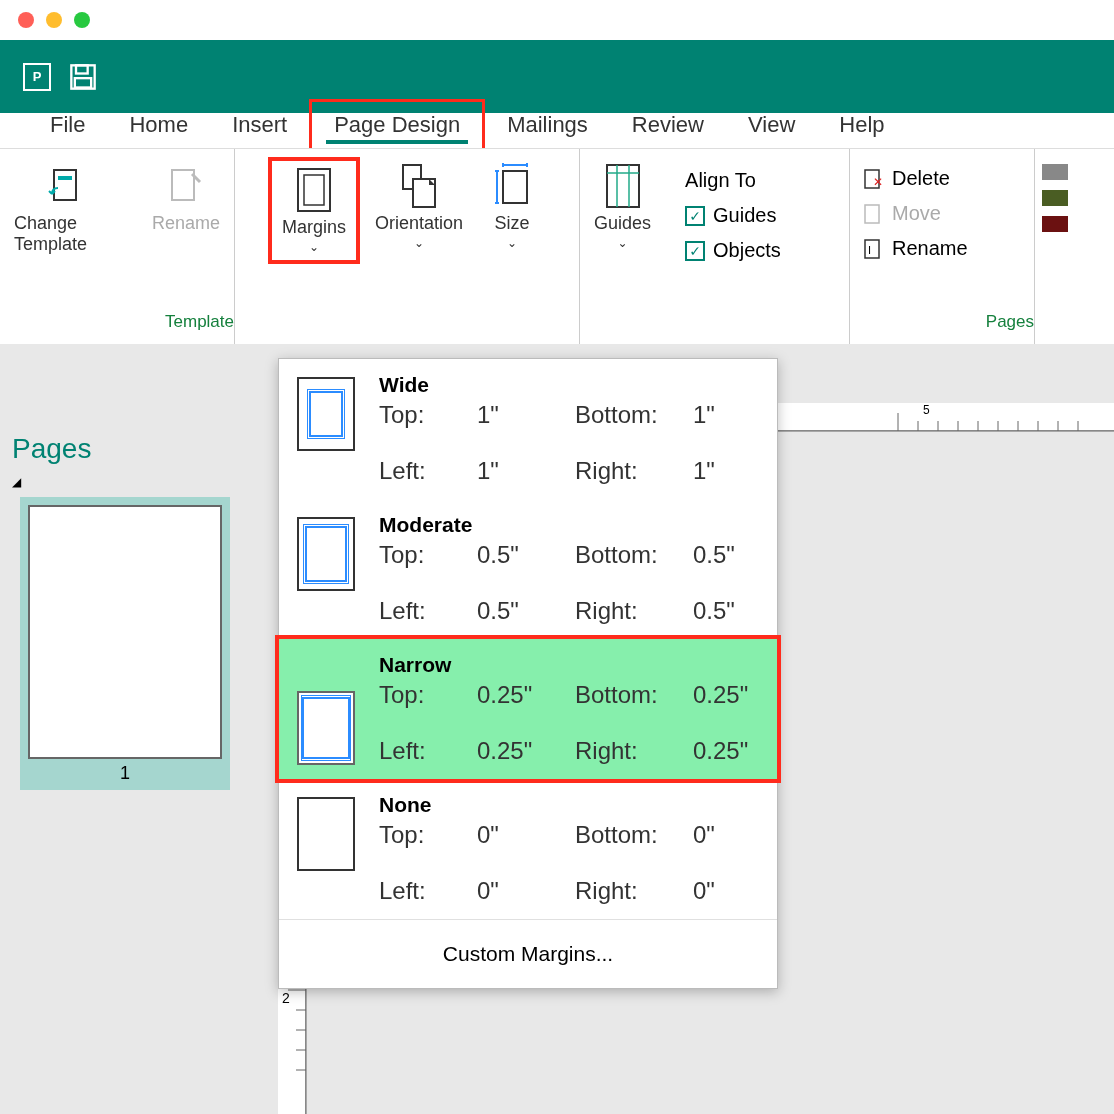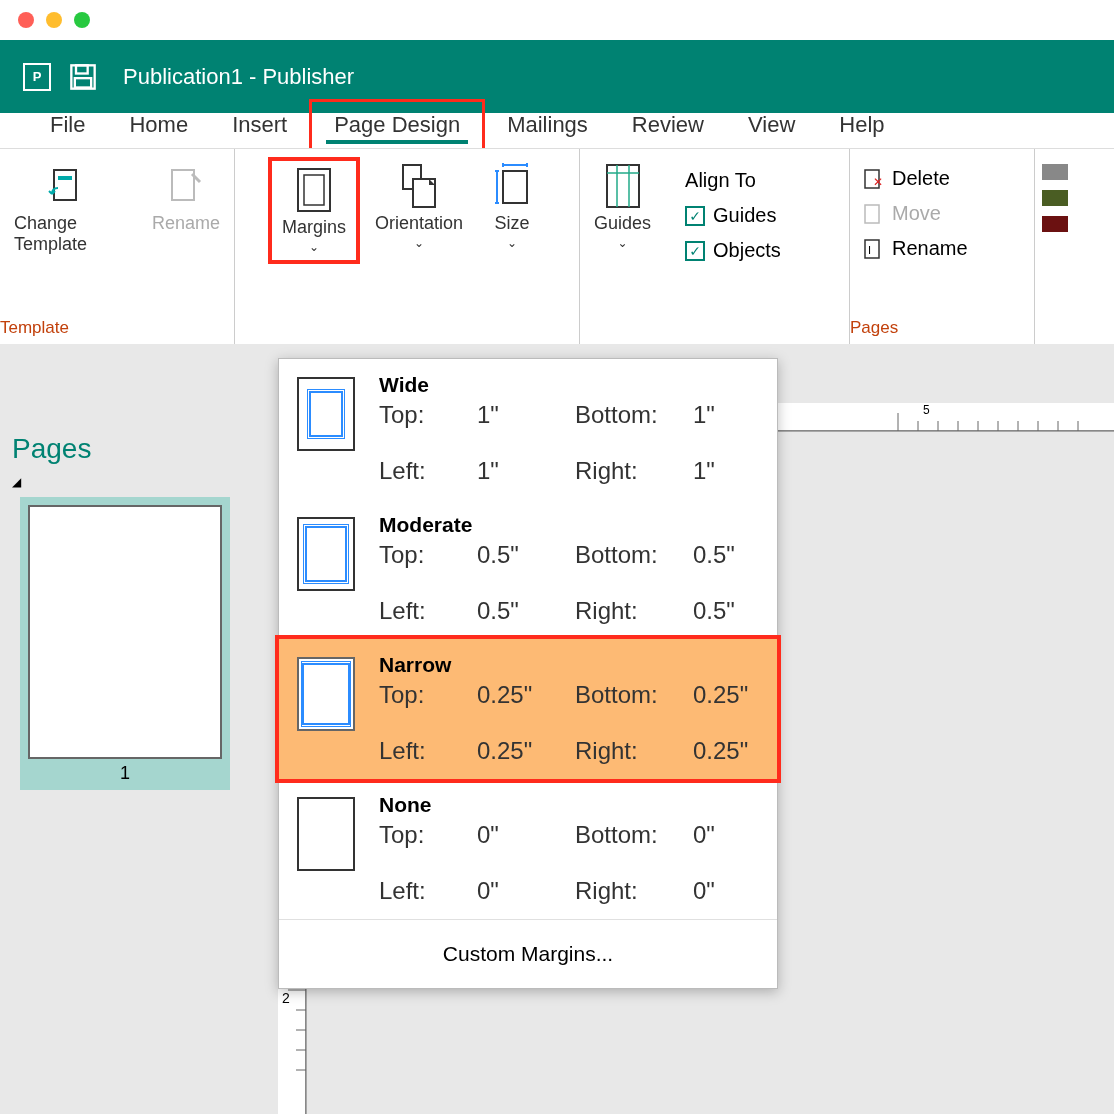--- a/index.html
+++ b/index.html
@@ -20,21 +20,21 @@
 .tab.active { border:3px solid #ff2b1c; border-bottom:none; }
 .tab.active::after { content:""; position:absolute; left:14px; right:14px; bottom:4px; height:4px; background:#008272; }
 
 .ribbon { height:195px; background:#fff; display:flex; position:relative; }
 .group { border-right:1px solid #ccc; display:flex; flex-direction:column; align-items:center; padding:8px 0 0 0; position:relative; }
 .group-row { display:flex; gap:1px; }
 .rb-btn { display:flex; flex-direction:column; align-items:center; padding:8px 14px 0 14px; font-size:18px; color:#333; cursor:pointer; }
 .rb-btn.disabled { color:#aaa; }
 .rb-btn .ic { width:40px; height:42px; display:flex; align-items:center; justify-content:center; margin-bottom:6px;}
 .rb-btn .chev { font-size:12px; margin-top:2px; }
-.group-label { font-size:17px; color:#c2410c; position:absolute; bottom:6px; width:100%; text-align:left; }
+.group-label { font-size:17px; color:#15803d; position:absolute; bottom:12px; width:100%; text-align:right; }
 
 .group.template { width:235px; }
 .group.pagesetup { width:345px; }
 .group.layout { width:270px; }
 .group.layout .content { display:flex; width:100%; }
 .group.pages { width:185px; border-right:1px solid #ccc;}
 .small-row { display:flex; align-items:center; gap:8px; padding:6px 12px; font-size:20px; }
 .cb { width:20px; height:20px; border:2px solid #008272; display:flex; align-items:center; justify-content:center; color:#008272; font-size:14px; }
 .swatches { width:40px; padding-top:15px; display:flex; flex-direction:column; gap:10px; align-items:center;}
 .sw { width:26px; height:16px; }
@@ -47,21 +47,21 @@
 .thumb-wrap { width:210px; margin-left:20px; background:#a5d6cf; padding:8px 8px 0 8px; display:flex; flex-direction:column; align-items:center;}
 .thumb { width:194px; height:254px; background:#fff; border:2px solid #666; }
 .thumb-num { font-size:18px; padding:4px 0 6px 0; }
 .ruler-h { position:absolute; left:278px; top:403px; right:0; height:28px; background:#fff; border-bottom:1px solid #aaa; font-size:12px; }
 .ruler-h .tick5 { position:absolute; left:645px; top:0;}
 .ruler-v { position:absolute; left:278px; top:430px; width:28px; bottom:0; background:#fff; border-right:1px solid #aaa; font-size:14px; }
 .ruler-v .tick2 { position:absolute; top:560px; left:4px; }
 
 .dropdown { position:absolute; left:278px; top:358px; width:500px; background:#fff; border:1px solid #bbb; box-shadow:0 3px 12px rgba(0,0,0,0.25); z-index:50; }
 .dd-item { display:flex; padding:14px 18px; gap:24px; align-items:flex-start; cursor:pointer;}
-.dd-item.selected { background:#fdba74; }
+.dd-item.selected { background:#86efac;align-items:flex-end; }
 .dd-item.hl { border:4px solid #ff2b1c; margin:-4px; position:relative; z-index:2;}
 .dd-thumb { width:58px; height:74px; border:2px solid #333; background:#fff; position:relative; flex-shrink:0; margin-top:4px;}
 .dd-thumb .mg { position:absolute; border:2px solid #2b8cff; }
 .dd-info { flex:1; font-size:20px; }
 .dd-info .name { font-weight:bold; font-size:21px; margin-bottom:4px; }
 .dd-grid { display:grid; grid-template-columns:70px 70px 90px 60px; row-gap:2px; font-size:24px; color:#333;gap:28px;}
 .dd-custom { text-align:center; padding:22px 0; font-size:21px; border-top:1px solid #e0e0e0; cursor:pointer;}
 
 svg { overflow:visible; }
 </style>
@@ -74,21 +74,20 @@
   <div class="dot green"></div>
 </div>
 
 <div class="app-header">
   <div class="pub-icon"></div>
   <svg class="save-svg" viewBox="0 0 24 24">
       <rect x="2" y="2" width="20" height="20" fill="none" stroke="#fff" stroke-width="2"></rect>
       <rect x="6" y="2" width="10" height="7" fill="none" stroke="#fff" stroke-width="2"></rect>
       <rect x="5" y="13" width="14" height="8" fill="none" stroke="#fff" stroke-width="2"></rect>
     </svg>
-  <div class="app-title">Publication1  -  Publisher</div>
 </div>
 
 <div class="tabs">
   <div class="tab">File</div>
   <div class="tab">Home</div>
   <div class="tab">Insert</div>
   <div class="tab active">Page Design</div>
   <div class="tab">Mailings</div>
   <div class="tab">Review</div>
   <div class="tab">View</div>

